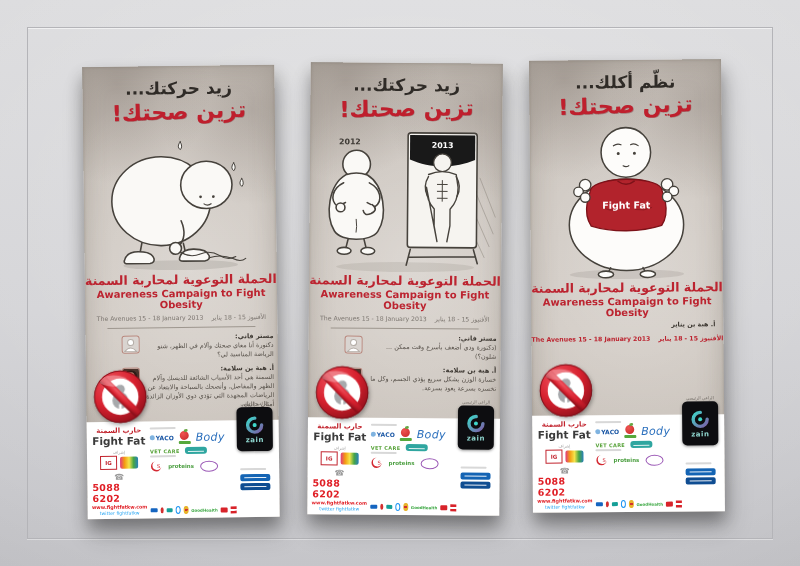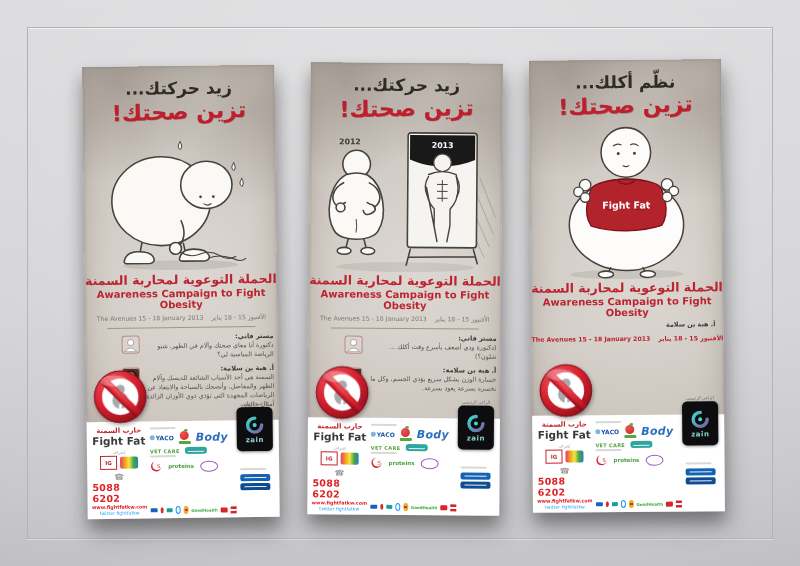--- a/index.html
+++ b/index.html
@@ -74,21 +74,21 @@
   .f-mid{flex:1;display:flex;flex-direction:column;min-width:0;}
   .mini-label{width:26px;height:2px;background:#d8d8d8;border-radius:1px;margin:1px 0 2px;}
   .logo-grid{display:flex;flex-wrap:wrap;gap:3px 5px;align-items:center;}
   .chip-yaco{color:#1a57a5;font-size:6px;font-weight:bold;gap:1px;}
   .yaco-dot{width:5px;height:5px;border-radius:50%;background:#7fb3e0;display:inline-block;}
   .chip-apple{flex-direction:column;gap:1px;}
   .apple{width:9px;height:9px;border-radius:50%;background:radial-gradient(circle at 35% 30%,#ef5350,#c62828);position:relative;display:inline-block;}
   .apple::after{content:"";position:absolute;top:-2px;left:4px;width:4px;height:3px;
                 background:#66a744;border-radius:60% 40% 60% 40%;}
   .apple-txt{width:12px;height:2.5px;background:#56a83c;border-radius:1px;}
-  .chip-body{color:#2a6fbd;font-size:11px;font-weight:bold;font-style:italic;letter-spacing:.3px;}
+  .chip-body{color:#2a6fbd;font-size:11px;font-weight:normal;font-style:italic;letter-spacing:.3px;}
   .chip-vet{color:#58a33a;font-size:5px;font-weight:bold;letter-spacing:.3px;}
   .chip-teal{width:22px;height:7px;border-radius:3px;background:#2fa6a0;position:relative;}
   .chip-teal::after{content:"";position:absolute;inset:2px 3px;border-bottom:1px solid rgba(255,255,255,.85);}
   .logo-row2{display:flex;gap:6px;align-items:center;margin-top:1px;}
   .chip-proteins{color:#4a9e3f;font-size:5.5px;font-weight:bold;}
   .chip-purple{width:16px;height:9px;border:1.4px solid #9b59b6;border-radius:50%;}
   .strip{display:flex;gap:3px;align-items:center;margin-top:auto;}
   .s-bar-blue{width:13px;height:4px;background:#1565c0;border-radius:1px;}
   .s-dot-red{width:6px;height:6px;border-radius:50%;background:#d32f2f;}
   .s-bar-teal{width:11px;height:4px;background:#159f97;border-radius:1px;}
@@ -310,21 +310,21 @@
   <div class="date-line">
     <span>The Avenues 15 - 18 January  2013</span>
     <span dir="rtl">الأفنيوز 15 - 18 يناير</span>
   </div>
   <div class="divider"></div>
 
   <div class="qa">
     <div class="qa-item">
       <div class="qa-text">
         <span class="qa-name">مستر فاني:</span>
-        <span>(دكتورة ودي أضعف بأسرع وقت أكلك ... شلون؟)</span>
+        <span>(دكتورة ودي أضعف بأسرع وقت ممكن ... شلون؟)</span>
       </div>
       <div class="avatar">
         <svg width="16" height="16" viewBox="0 0 16 16">
             <rect width="16" height="16" fill="#d9d4d0"></rect>
             <circle cx="8" cy="6" r="3" fill="#fff" stroke="#b5aea8"></circle>
             <path d="M2,15 q6,-7 12,0 z" fill="#fff" stroke="#b5aea8"></path>
           </svg>
       </div>
     </div>
     <div class="qa-item">
@@ -456,21 +456,21 @@
     <path d="M82,27 q4,-3 8,-1 M100,26 q4,-2 8,1" fill="none" stroke="#46423c" stroke-width="1.2" stroke-linecap="round"></path>
     <circle cx="87" cy="35" r="1.6" fill="#46423c"></circle>
     <circle cx="104" cy="35" r="1.6" fill="#46423c"></circle>
     <path d="M92,48 q3,2 6,0" fill="none" stroke="#46423c" stroke-width="1.2" stroke-linecap="round"></path>
   </svg>
 
   <div class="camp-ar" dir="rtl">الحملة التوعوية لمحاربة السمنة</div>
   <div class="camp-en">Awareness Campaign to Fight Obesity</div>
 
   <div class="tip">
-    <span class="tip-sig">أ. هبة بن سلامة</span>
+    <span class="tip-sig">أ. هبة بن يناير</span>
   </div>
   <div class="date-line red">
     <span>The Avenues 15 - 18 January  2013</span>
     <span dir="rtl">الأفنيوز 15 - 18 يناير</span>
   </div>
 
   <div class="sign">
     <svg width="56" height="56" viewBox="0 0 60 60">
       <circle cx="30" cy="30" r="28" fill="url(#rg1)"></circle>
       <circle cx="30" cy="30" r="19.5" fill="#fff"></circle>

